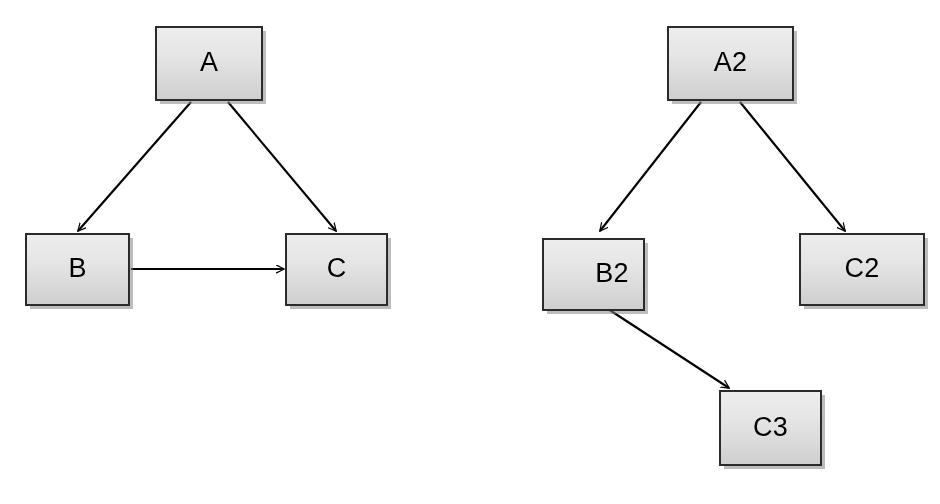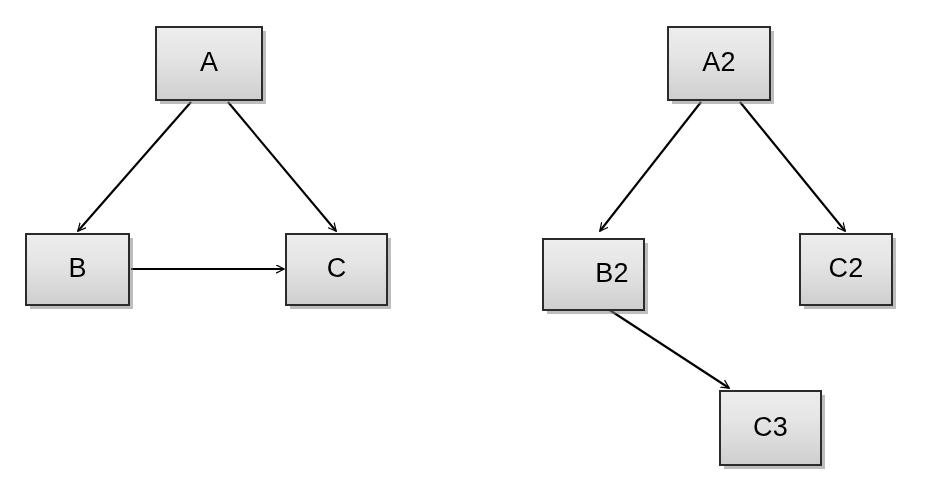--- a/index.html
+++ b/index.html
@@ -74,29 +74,29 @@
   </div>
 
   <div class="node" style="left: 25px; top: 233px; width: 105px; height: 73px;">
     <span class="node-label">B</span>
   </div>
 
   <div class="node" style="left: 285px; top: 233px; width: 103px; height: 73px;">
     <span class="node-label">C</span>
   </div>
 
-  <div class="node" style="left: 667px; top: 26px; width: 104px; height: 75px;">
+  <div class="node" style="left: 667px; top: 26px; width: 127px; height: 75px;">
     <span class="node-label">A2</span>
   </div>
 
   <div class="node" style="left: 542px; top: 238px; width: 103px; height: 73px; padding-left: 37px;">
     <span class="node-label">B2</span>
   </div>
 
-  <div class="node" style="left: 799px; top: 233px; width: 94px; height: 73px;">
+  <div class="node" style="left: 799px; top: 233px; width: 126px; height: 73px;">
     <span class="node-label">C2</span>
   </div>
 
   <div class="node" style="left: 675px; top: 390px; width: 103px; height: 76px; margin-left: 44px;">
     <span class="node-label">C3</span>
   </div>
 
 </div>
 
 </body></html>

